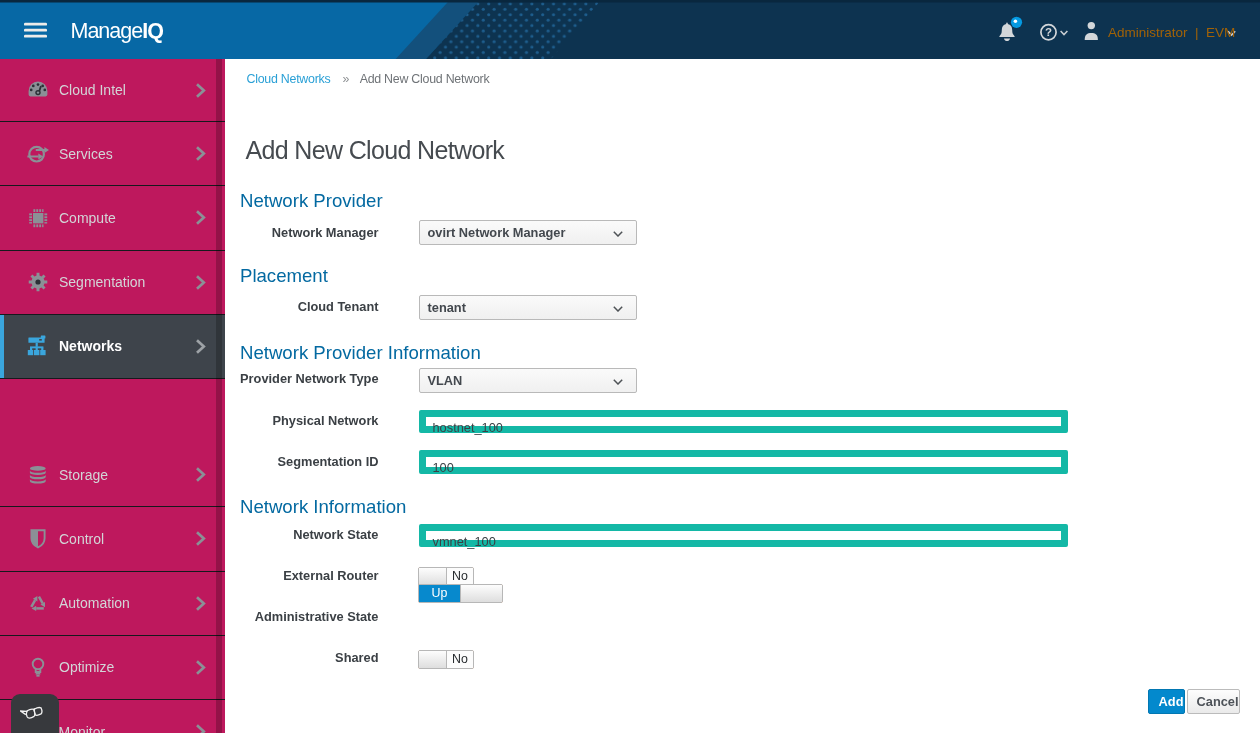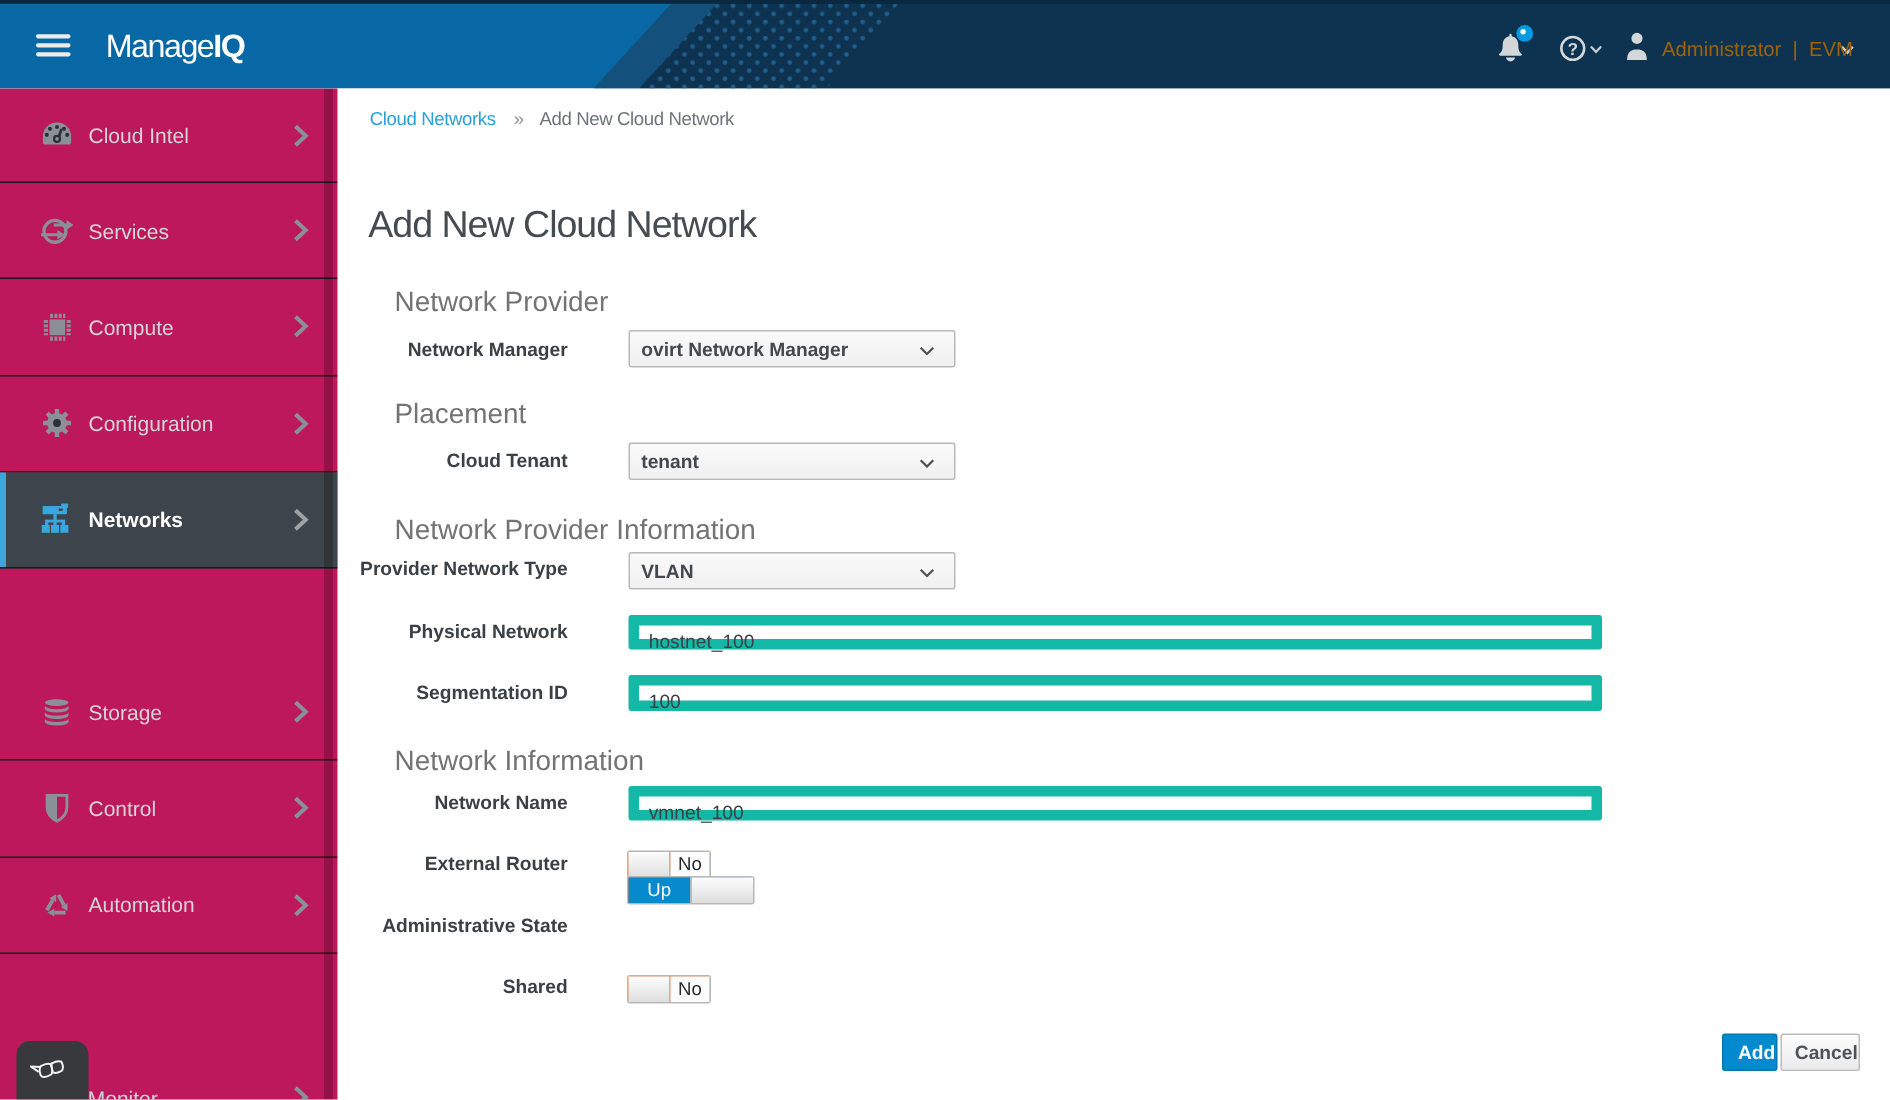--- a/index.html
+++ b/index.html
@@ -19,21 +19,21 @@
 .sitem.act .tx { color:#fff; font-weight:700; }
 .bluebar { position:absolute; left:0; top:0; bottom:0; width:3.5px; background:#3aa6dd; }
 #scrolltrack { position:absolute; left:215.5px; top:0; width:6.5px; height:674px; background:rgba(0,0,0,0.22); z-index:5; }
 #goggles { position:absolute; left:10.5px; top:635px; width:48.5px; height:39px; background:#37393d; border-radius:9px 9px 0 0; }
 
 #crumb { position:absolute; left:246.5px; top:69px; font-size:12.4px; letter-spacing:-0.25px; height:20px; line-height:20px; z-index:1; }
 #crumb a { color:#2aa0d6; text-decoration:none; }
 #crumb .sep { color:#8f9295; padding:0 10.5px 0 12px; }
 #crumb .cur { color:#6f7377; }
 #h1 { position:absolute; left:245.5px; top:136px; font-size:25px; font-weight:300; color:#464b50; letter-spacing:-0.65px; z-index:1; }
-.h3 { position:absolute; left:263px; font-size:18.6px; font-weight:400; color:#737373; z-index:1; }
+.h3 { position:absolute; left:240px; font-size:18.6px; font-weight:400; color:#0369a1; z-index:1; }
 .lbl { position:absolute; left:200px; width:178.5px; white-space:nowrap; text-align:right; font-size:12.8px; font-weight:700; color:#3b4045; line-height:19px; z-index:1; }
 .sel { position:absolute; left:418.5px; width:218.5px; height:25px; border:1px solid #b9b9b9; border-radius:2px; background:linear-gradient(#fafafa,#f0f0f0); font-size:12.8px; font-weight:700; line-height:23px; color:#43484e; padding-left:8px; z-index:1; }
 .sel svg { position:absolute; right:13px; top:10px; }
 .inp { position:absolute; left:418.5px; width:649px; height:23.4px; border:7px solid #14b8a6; border-radius:2px; background:#fff; font-size:12.8px; line-height:21px; color:#3b4045; padding-left:7px; z-index:1; }
 .tgl { position:absolute; left:418px; height:19px; border:1px solid #b7b7b7; border-radius:2px; display:flex; z-index:1; background:#f97316; }
 .tgl .hnd { width:28px; background:linear-gradient(#fdfdfd,#dedede); border-right:1px solid #b7b7b7; }
 .tgl .off { width:26px; text-align:center; font-size:12.4px; line-height:17px; color:#272b2e; background:#fcfcfc; }
 .tgl.on .hnd { width:42px; border-right:none; border-left:1px solid #b7b7b7; }
 .tgl.on .onl { width:41px; text-align:center; font-size:12.4px; line-height:17px; color:#fff; background:#0789cd; }
 .btn { position:absolute; top:688.5px; height:25.5px; border-radius:2px; font-size:12.8px; font-weight:600; text-align:right; line-height:23.5px; z-index:1; }
@@ -142,21 +142,21 @@
         <path d="M2 2.2 L8.8 8.5 L2 14.8" stroke="#8b9096" stroke-width="2.7" fill="none"></path>
       </svg>
   </div>
   <div class="sitem" style="top:191.6px;height:64.2px">
     <svg class="ic" viewBox="0 0 22 22">
         <g fill="#8b9096">
           <path d="M9.53 1.72 L12.47 1.72 L12.48 4.57 L14.50 5.40 L16.53 3.40 L18.60 5.47 L16.60 7.50 L17.43 9.52 L20.28 9.53 L20.28 12.47 L17.43 12.48 L16.60 14.50 L18.60 16.53 L16.53 18.60 L14.50 16.60 L12.48 17.43 L12.47 20.28 L9.53 20.28 L9.52 17.43 L7.50 16.60 L5.47 18.60 L3.40 16.53 L5.40 14.50 L4.57 12.48 L1.72 12.47 L1.72 9.53 L4.57 9.52 L5.40 7.50 L3.40 5.47 L5.47 3.40 L7.50 5.40 L9.52 4.57 Z"></path>
         </g>
         <circle cx="11" cy="11" r="2.6" fill="#2b3036"></circle>
       </svg>
-    <span class="tx">Configuration</span>
+    <span class="tx">Segmentation</span>
     <svg class="ch" width="11" height="17">
         <path d="M2 2.2 L8.8 8.5 L2 14.8" stroke="#8b9096" stroke-width="2.7" fill="none"></path>
       </svg>
   </div>
   <div class="sitem act" style="top:255.8px;height:64.2px">
     <div class="bluebar"></div>
     <svg class="ic" viewBox="0 0 22 22">
         <g fill="#3aa6dd">
           <rect x="1.4" y="2.4" width="16.2" height="5.4" rx="0.5"></rect>
           <rect x="13.8" y="0.6" width="4.6" height="3" rx="0.5"></rect>
@@ -207,20 +207,34 @@
         <path d="M4.3 14.8 L8.1 8.1" stroke="#8b9096" stroke-width="2.5" fill="none"></path>
         <polygon points="18.0,15.3 13.5,12.6 18.0,10.0" fill="#8b9096"></polygon>
         <polygon points="4.6,16.4 9.2,13.8 9.2,19.0" fill="#8b9096"></polygon>
         <polygon points="10.4,4.1 10.4,9.4 5.9,6.8" fill="#8b9096"></polygon>
       </svg>
     <span class="tx">Automation</span>
     <svg class="ch" width="11" height="17">
         <path d="M2 2.2 L8.8 8.5 L2 14.8" stroke="#8b9096" stroke-width="2.7" fill="none"></path>
       </svg>
   </div>
+  <div class="sitem" style="top:576.8px;height:64.2px">
+    <svg class="ic" viewBox="0 0 22 22">
+        <g stroke="#8b9096" fill="none">
+          <circle cx="11" cy="8" r="5.3" stroke-width="1.9"></circle>
+          <path d="M8.7 12.6 v3.4 h4.6 v-3.4" stroke-width="1.9"></path>
+          <path d="M8.7 17.8 h4.6" stroke-width="1.7"></path>
+          <path d="M9.4 19.8 h3.2" stroke-width="1.7"></path>
+        </g>
+      </svg>
+    <span class="tx">Optimize</span>
+    <svg class="ch" width="11" height="17">
+        <path d="M2 2.2 L8.8 8.5 L2 14.8" stroke="#8b9096" stroke-width="2.7" fill="none"></path>
+      </svg>
+  </div>
   <div class="sitem" style="top:641px;height:64.2px">
     <span class="tx" style="margin-left:58.5px">Monitor</span>
     <svg class="ch" width="11" height="17">
         <path d="M2 2.2 L8.8 8.5 L2 14.8" stroke="#8b9096" stroke-width="2.7" fill="none"></path>
       </svg>
   </div>
   <div id="goggles">
     <svg width="30" height="18" viewBox="0 0 30 18" style="position:absolute;left:9.5px;top:11px">
         <g transform="rotate(-12 15 9)" stroke="#f2f2f2" stroke-width="1.3" fill="none">
           <path d="M8 4.2 q4.2-1.4 6.6 0 q1.4 5.2 -1 6.9 q-6 2 -6.9-1 q-0.6-3.7 1.3-5.9 z"></path>
@@ -253,21 +267,21 @@
 <div class="sel" style="top:367.6px">VLAN<svg width="10" height="6">
       <path d="M0.8 0.8 L5 5 L9.2 0.8" stroke="#4e5256" stroke-width="1.5" fill="none"></path>
     </svg></div>
 
 <div class="lbl" style="top:410.8px">Physical Network</div>
 <div class="inp" style="top:409.8px">hostnet_100</div>
 
 <div class="lbl" style="top:451.6px">Segmentation ID</div>
 <div class="inp" style="top:450.3px">100</div>
 
-<div class="lbl" style="top:524.9px">Network Name</div>
+<div class="lbl" style="top:524.9px">Network State</div>
 <div class="inp" style="top:523.7px">vmnet_100</div>
 
 <div class="lbl" style="top:565.6px">External Router</div>
 <div class="tgl" style="top:566.9px">
     <div class="hnd"></div>
     <div class="off">No</div>
   </div>
 
 <div class="lbl" style="top:606.8px">Administrative State</div>
 <div class="tgl on" style="top:584px">

